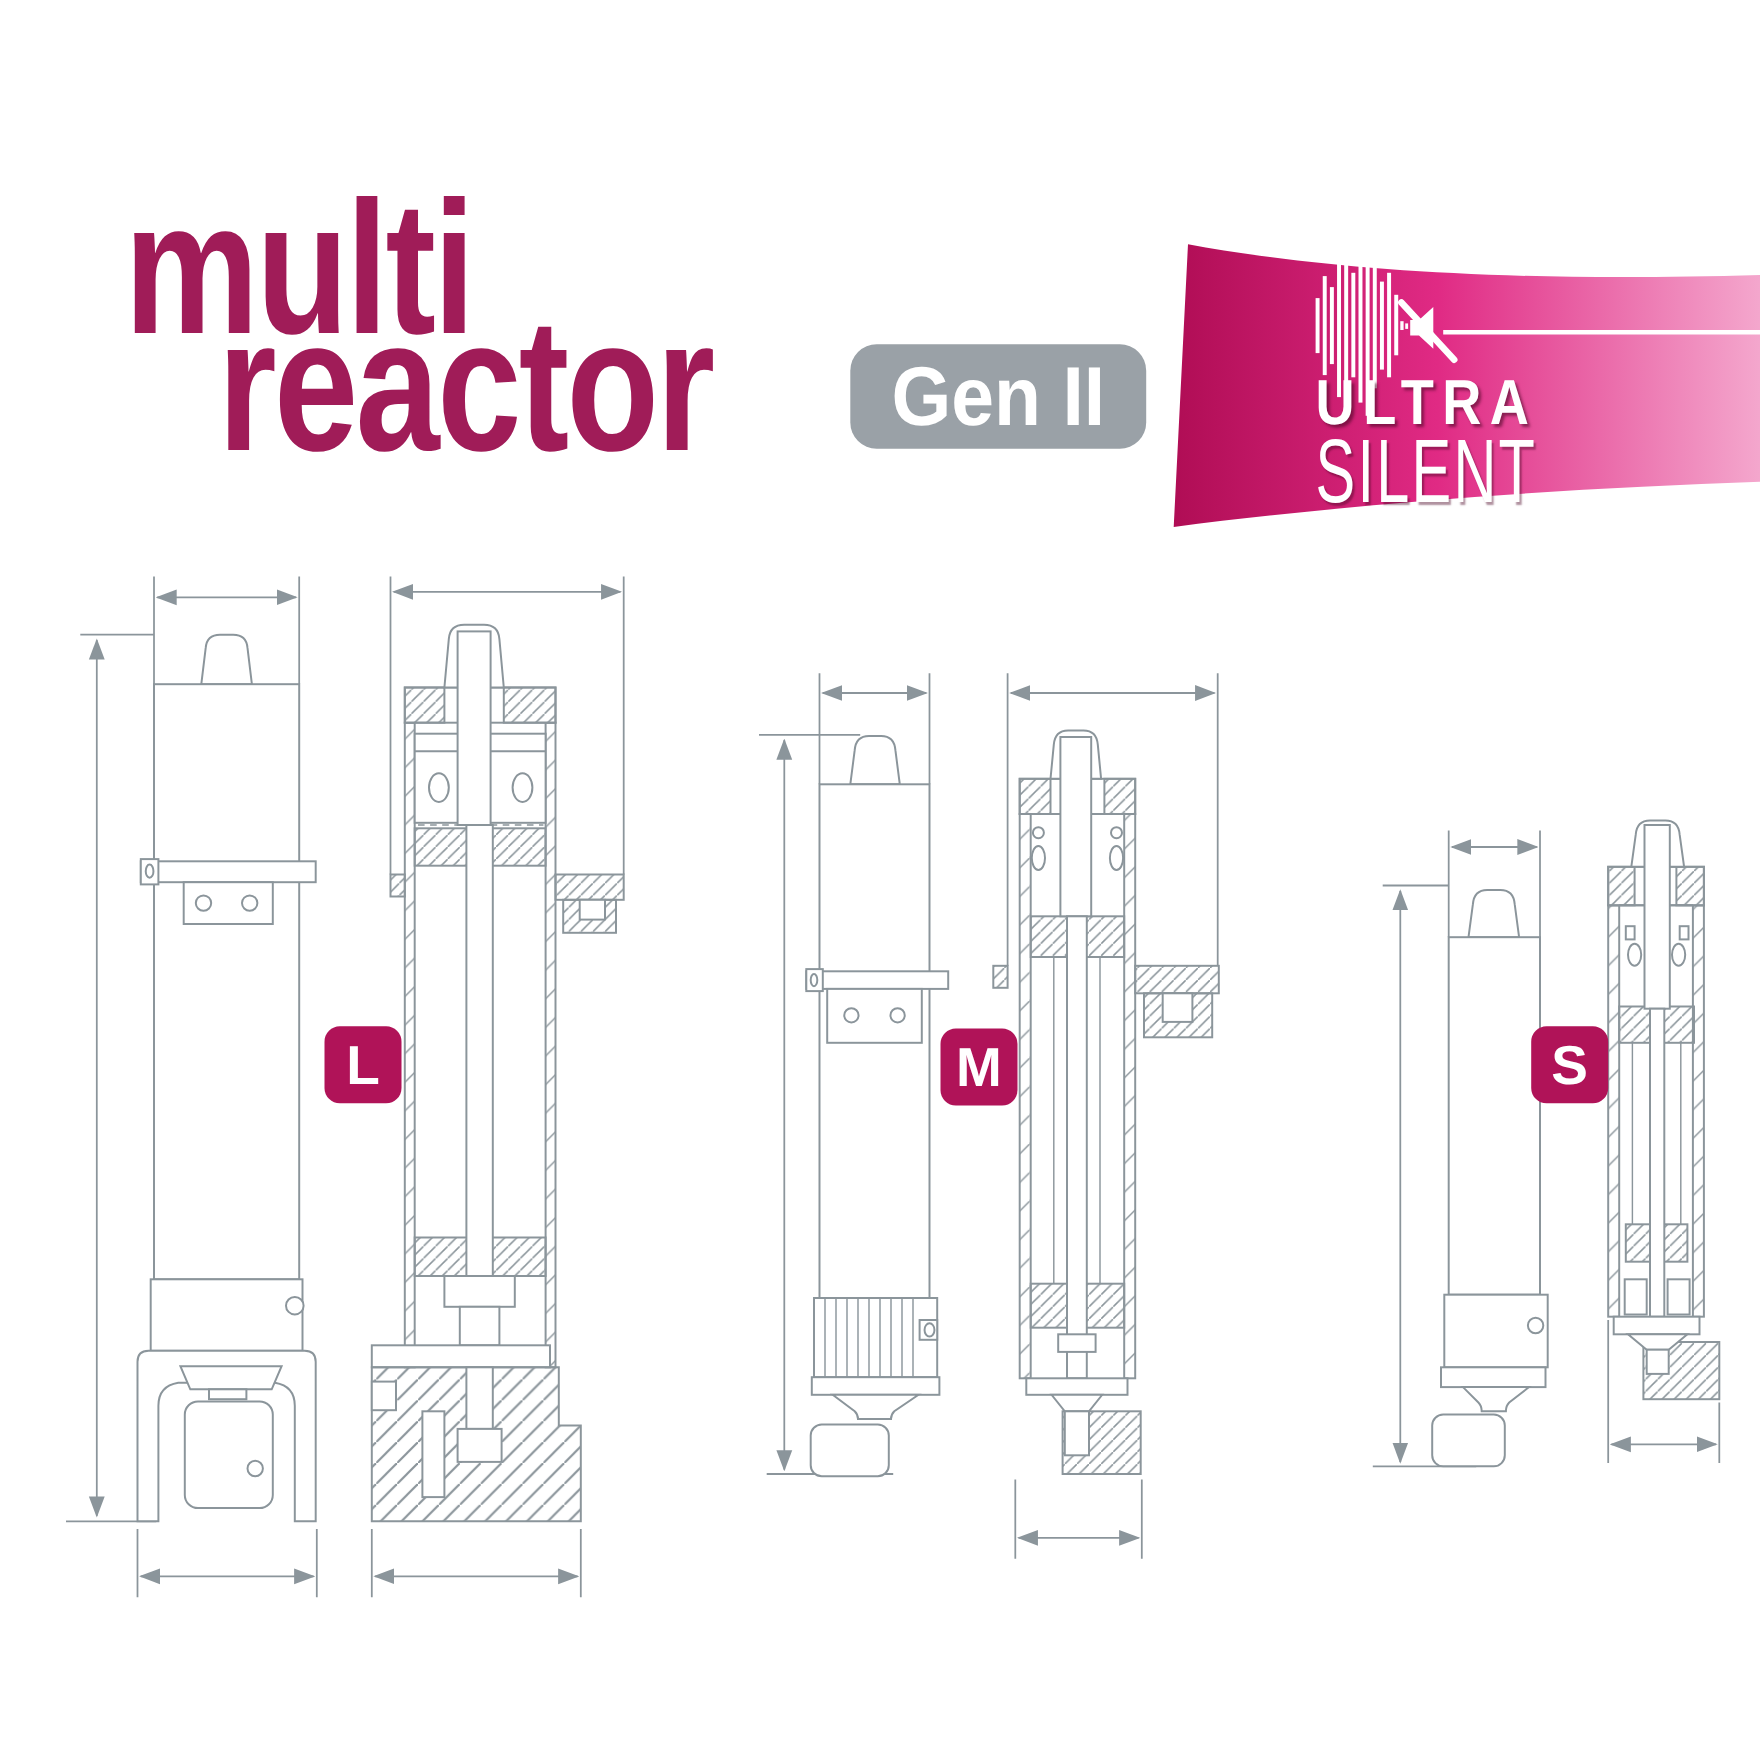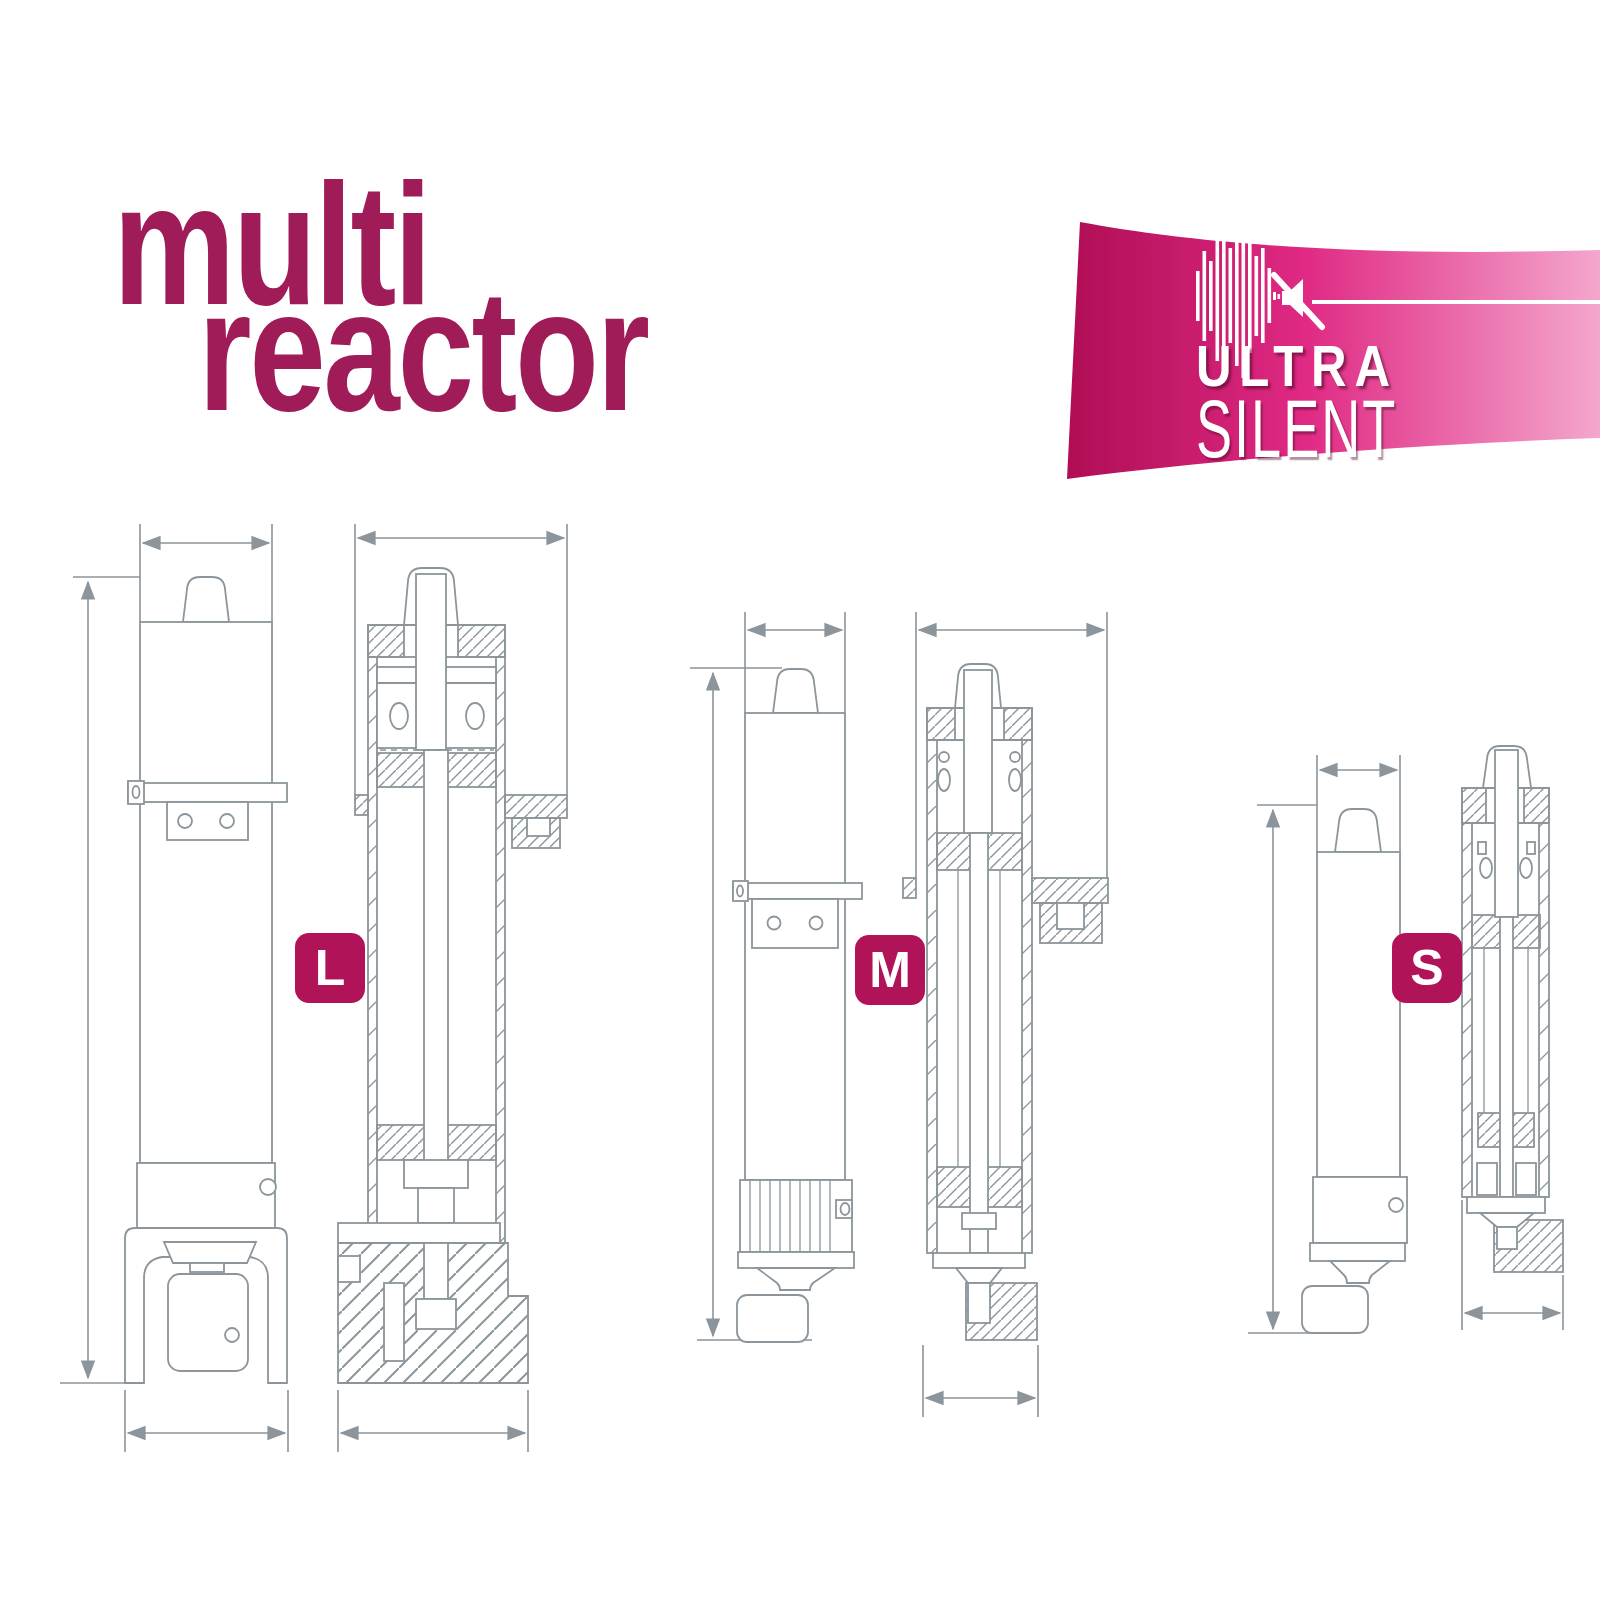--- a/index.html
+++ b/index.html
@@ -276,20 +276,23 @@
           <path d="M1480,1213 L1534,1213 L1517,1227 L1497,1227 Z" fill="#ffffff"></path>
           <rect x="1497" y="1227" width="20" height="22" fill="#ffffff"></rect>
         </g>
       </g>
     </g>
   </svg>
 
   <div class="title-line" id="title1">multi</div>
   <div class="title-line" id="title2">reactor</div>
 
+  <div class="gen-badge">
+    <span>Gen II</span>
+  </div>
 
   <div class="flag-word" id="ultra">ULTRA</div>
   <div class="flag-word" id="silent">SILENT</div>
 
   <div class="size-badge" id="badgeL">L</div>
   <div class="size-badge" id="badgeM">M</div>
   <div class="size-badge" id="badgeS">S</div>
 
 </div>
 

